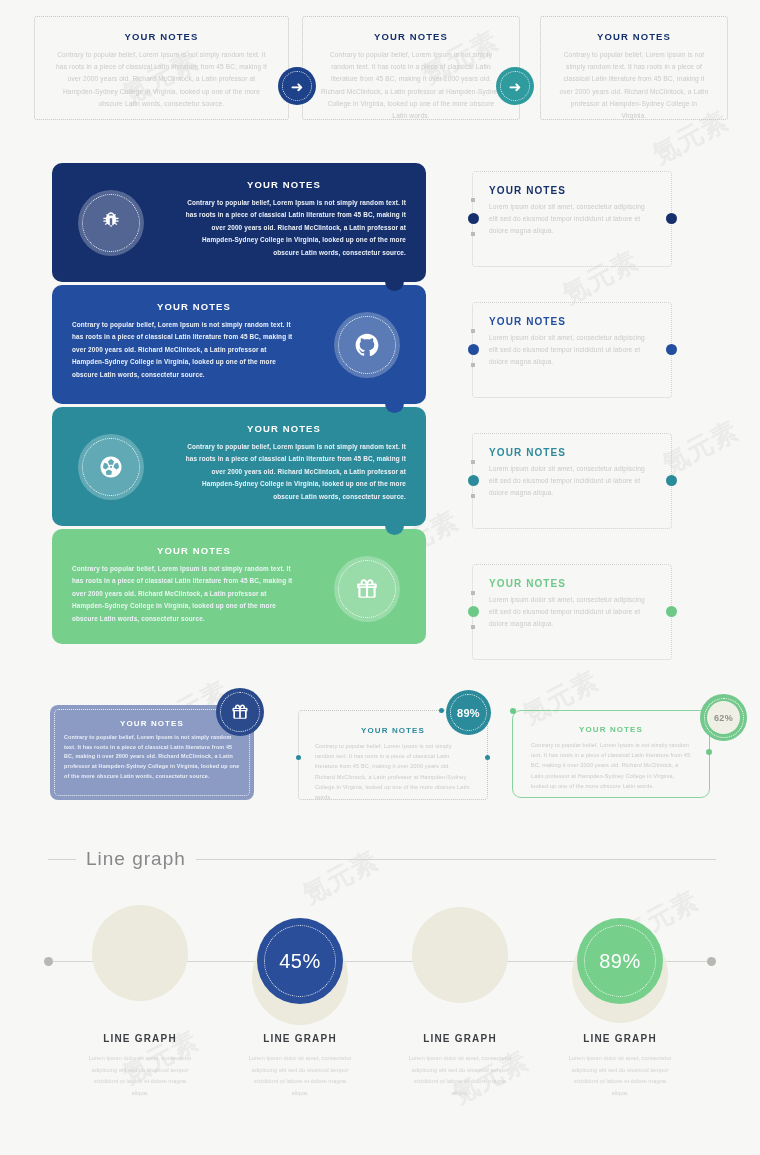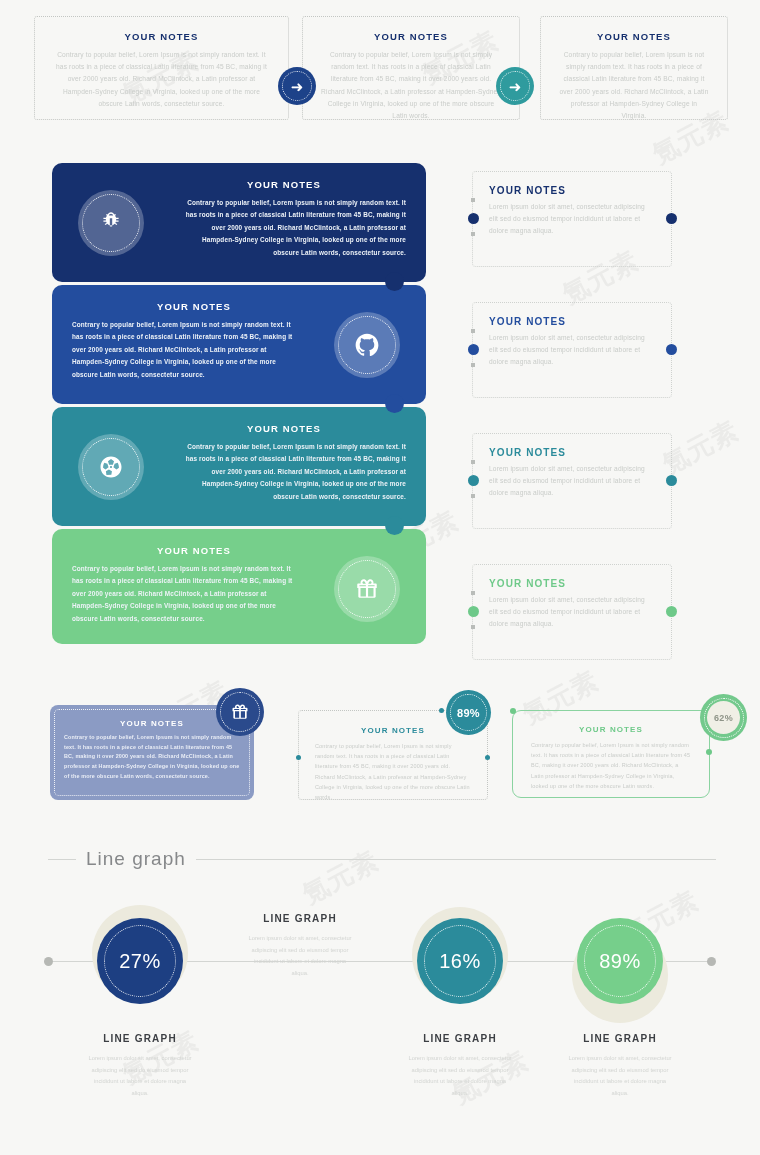--- a/index.html
+++ b/index.html
@@ -367,39 +367,39 @@
   </div>
 
   <div class="lg-wrap">
     <div class="lg-axis"></div>
     <div class="lg-cap l"></div>
     <div class="lg-cap r"></div>
 
     <div class="lg-item" style="left:20px; top:0;">
       <div class="lg-circle-wrap">
         <div class="lg-shadow" style="top:0;"></div>
-        <div class="lg-circle" style="top:13px; background:#1d3f82;">
-          <span>27%</span>
-        </div>
       </div>
       <div class="lg-label">LINE GRAPH</div>
       <div class="lg-desc">Lorem ipsum dolor sit amet, consectetur adipiscing elit sed do eiusmod tempor incididunt ut labore et dolore magna aliqua.</div>
     </div>
 
     <div class="lg-item" style="left:180px; top:0;">
+      <div class="lg-circle-wrap">
+        <div class="lg-shadow" style="top:24px;"></div>
+        <div class="lg-circle" style="top:13px; background:#2a4e99;">
+          <span>45%</span>
+        </div>
+      </div>
       <div class="lg-label">LINE GRAPH</div>
       <div class="lg-desc">Lorem ipsum dolor sit amet, consectetur adipiscing elit sed do eiusmod tempor incididunt ut labore et dolore magna aliqua.</div>
     </div>
 
     <div class="lg-item" style="left:340px; top:0;">
       <div class="lg-circle-wrap">
         <div class="lg-shadow" style="top:2px;"></div>
-        <div class="lg-circle" style="top:13px; background:#2b8b9b;">
-          <span>16%</span>
-        </div>
       </div>
       <div class="lg-label">LINE GRAPH</div>
       <div class="lg-desc">Lorem ipsum dolor sit amet, consectetur adipiscing elit sed do eiusmod tempor incididunt ut labore et dolore magna aliqua.</div>
     </div>
 
     <div class="lg-item" style="left:500px; top:0;">
       <div class="lg-circle-wrap">
         <div class="lg-shadow" style="top:22px;"></div>
         <div class="lg-circle" style="top:13px; background:#76cf8b;">
           <span>89%</span>

